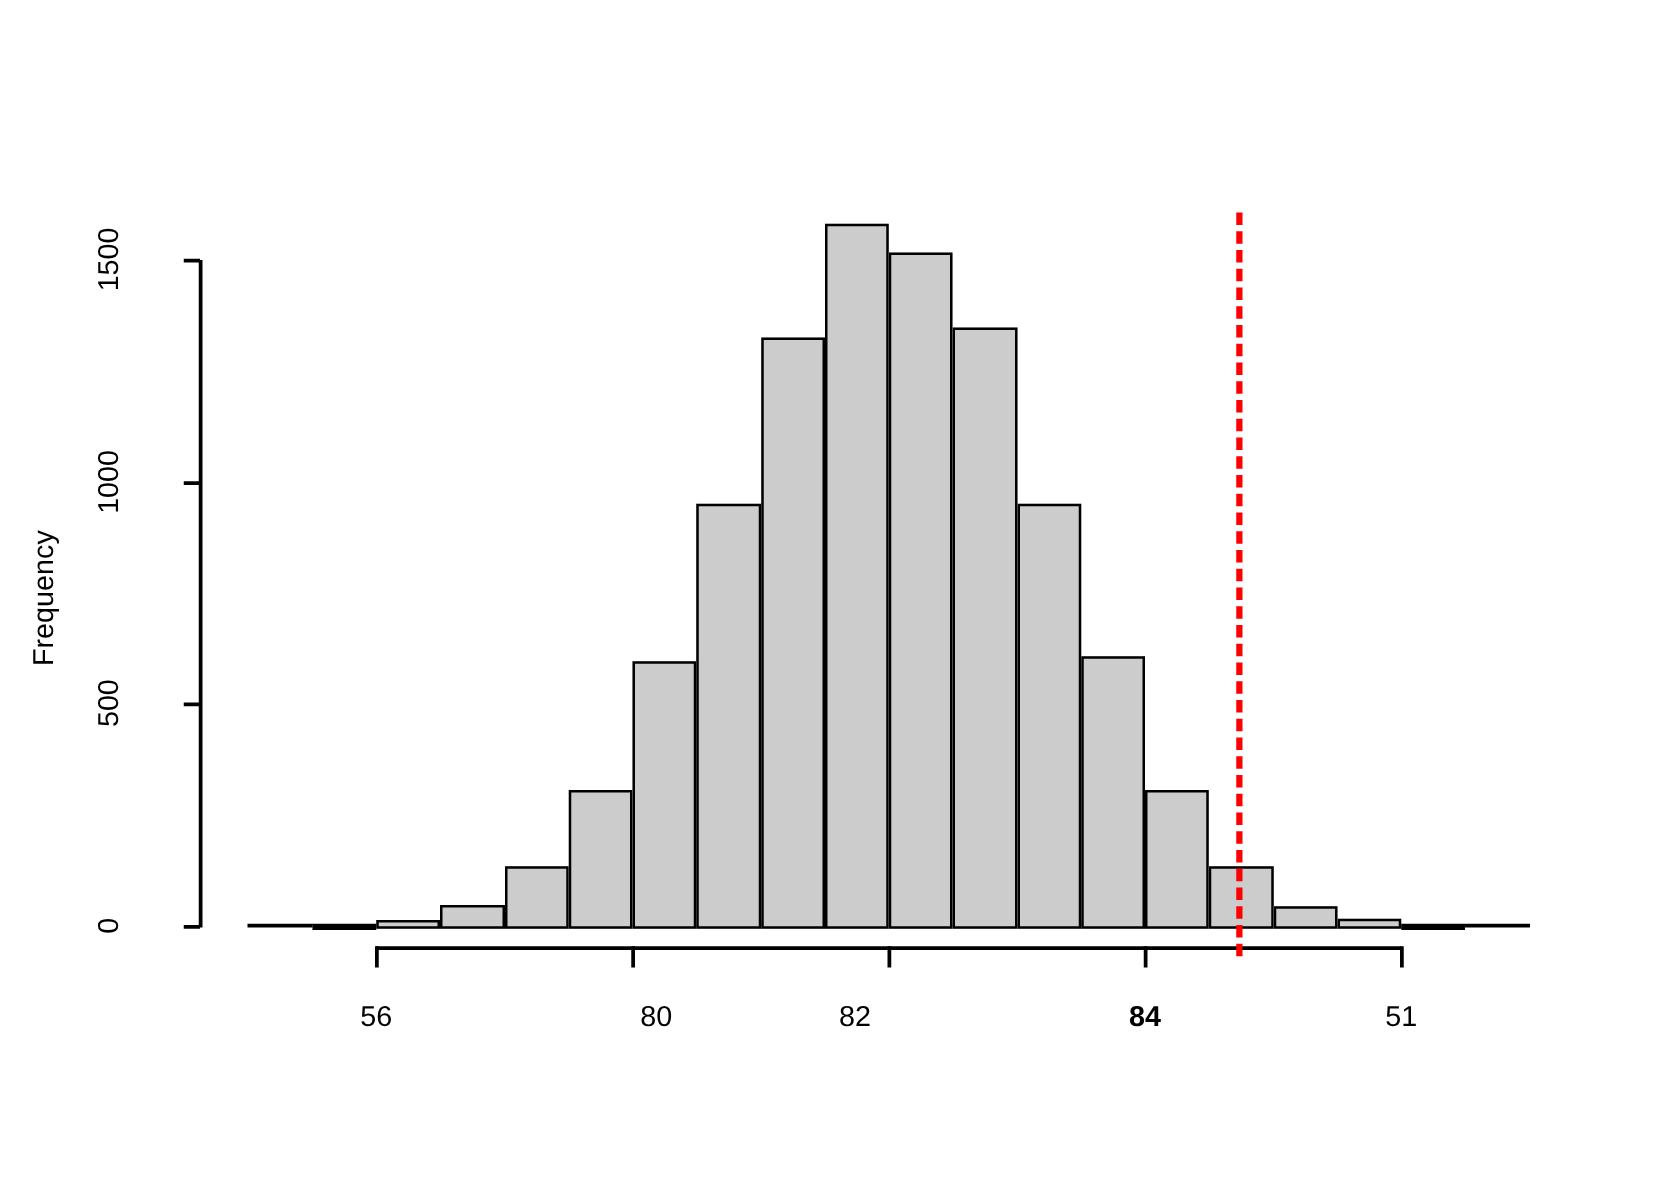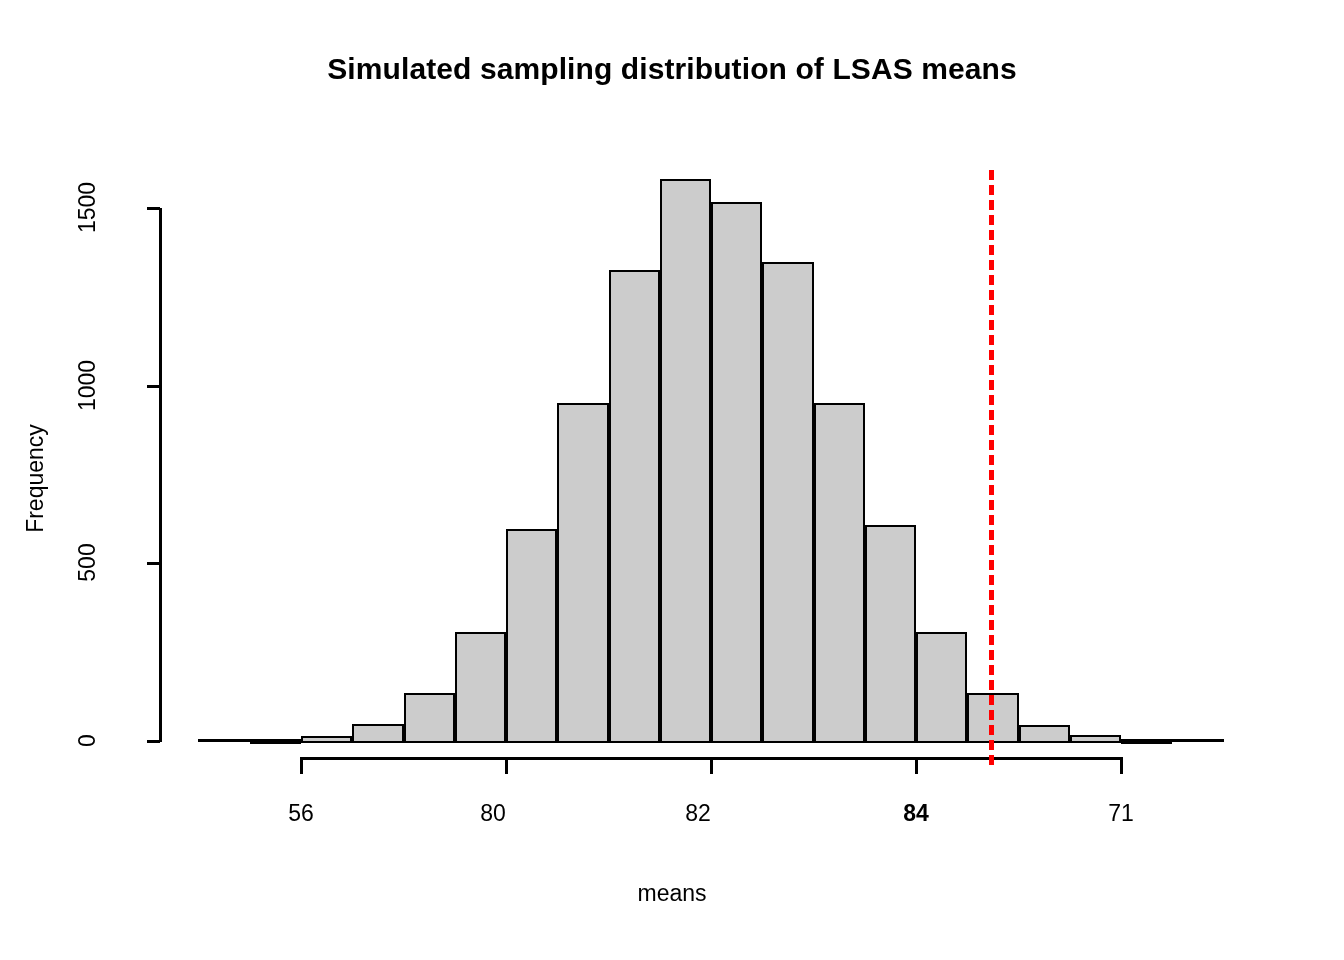--- a/index.html
+++ b/index.html
@@ -88,25 +88,23 @@
     position:absolute;
     width:0;
     border-left:5px dashed #ff0000;
   }
 </style>
 </head>
 <body>
 
 <div id="plot-root">
 
-  <div class="plot-title">Simulated sampling distribution of LSAS means</div>
 
   <div class="ylab">Frequency</div>
 
-  <div class="xlab">means</div>
 
   <div id="plot-area">
       <div class="baseline"></div>
       <div class="bar" title="77.5-78.0: 2" style="left: 249.75px; top: 740.289px; width: 51.25px; height: 2.71067px; background: rgb(204, 204, 204); border-color: rgb(0, 0, 0);"></div>
       <div class="bar" title="78.0-78.5: 14" style="left: 301px; top: 736.025px; width: 51.25px; height: 6.97467px; background: rgb(204, 204, 204); border-color: rgb(0, 0, 0);"></div>
       <div class="bar" title="78.5-79.0: 48" style="left: 352.25px; top: 723.944px; width: 51.25px; height: 19.056px; background: rgb(204, 204, 204); border-color: rgb(0, 0, 0);"></div>
       <div class="bar" title="79.0-79.5: 135" style="left: 403.5px; top: 693.03px; width: 51.25px; height: 49.97px; background: rgb(204, 204, 204); border-color: rgb(0, 0, 0);"></div>
       <div class="bar" title="79.5-80.0: 307" style="left: 454.75px; top: 631.913px; width: 51.25px; height: 111.087px; background: rgb(204, 204, 204); border-color: rgb(0, 0, 0);"></div>
       <div class="bar" title="80.0-80.5: 597" style="left: 506px; top: 528.866px; width: 51.25px; height: 214.134px; background: rgb(204, 204, 204); border-color: rgb(0, 0, 0);"></div>
       <div class="bar" title="80.5-81.0: 951" style="left: 557.25px; top: 403.078px; width: 51.25px; height: 339.922px; background: rgb(204, 204, 204); border-color: rgb(0, 0, 0);"></div>
@@ -127,23 +125,23 @@
       <div class="ytick" style="top: 562.333px;"></div>
       <div class="ytick-label" style="left: 42px; top: 549.333px;">500</div>
       <div class="ytick" style="top: 384.667px;"></div>
       <div class="ytick-label" style="left: 42px; top: 371.667px;">1000</div>
       <div class="ytick" style="top: 207px;"></div>
       <div class="ytick-label" style="left: 42px; top: 194px;">1500</div>
       <div class="xaxis-line" style="left: 301px; width: 820px;"></div>
       <div class="xtick" style="left: 300px;"></div>
       <div class="xtick-label" style="left: 301px;">56</div>
       <div class="xtick" style="left: 505px;"></div>
-      <div class="xtick-label" style="left: 493px;">80</div>
+      <div class="xtick-label" style="left: 525px;">80</div>
       <div class="xtick" style="left: 710px;"></div>
-      <div class="xtick-label" style="left: 698px;">82</div>
+      <div class="xtick-label" style="left: 684px;">82</div>
       <div class="xtick" style="left: 915px;"></div>
       <div class="xtick-label" style="left: 916px; font-weight: bold;">84</div>
       <div class="xtick" style="left: 1120px;"></div>
-      <div class="xtick-label" style="left: 1121px;">71</div>
+      <div class="xtick-label" style="left: 1121px;">51</div>
       <div class="refline" style="left: 988.85px; top: 170px; height: 595px; border-left: 5px dashed rgb(255, 0, 0);"></div>
     </div>
 
 </div>
 
 </body></html>

